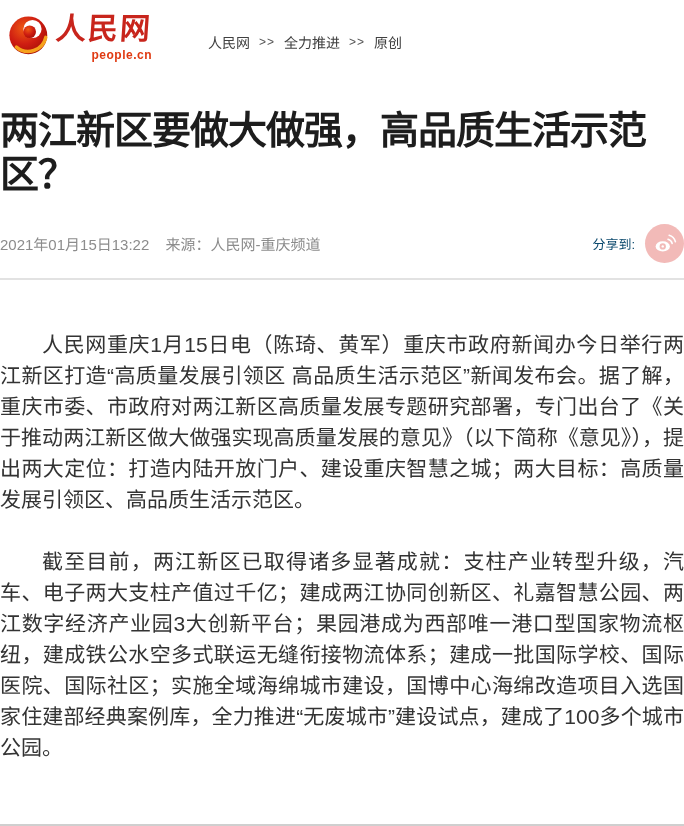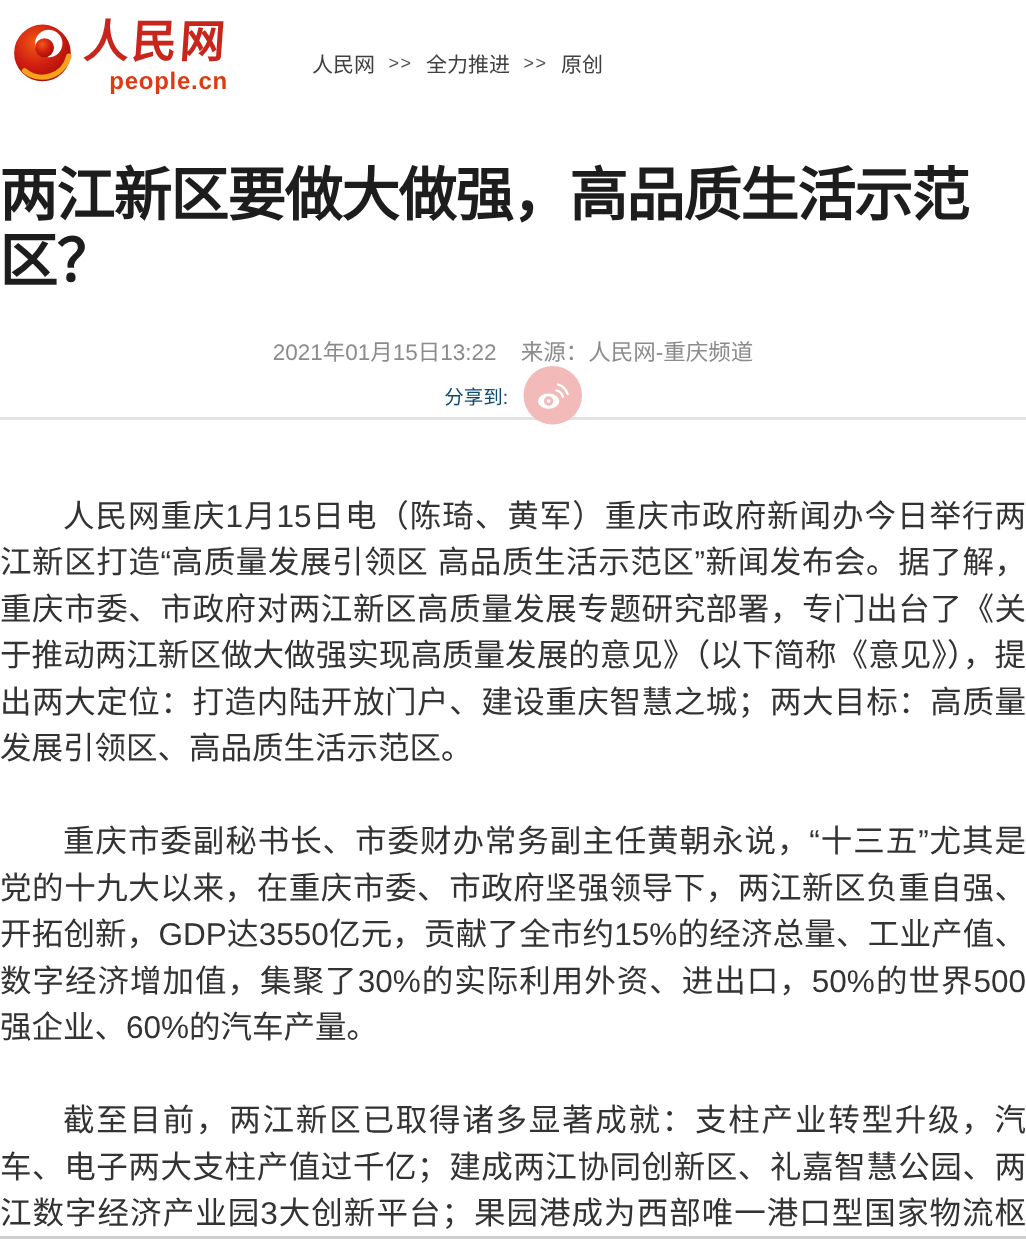--- a/index.html
+++ b/index.html
@@ -31,21 +31,21 @@
   .logo-text { margin-left: 6px; display: flex; flex-direction: column; }
   .logo-title {
     font-size: 30px;
     font-weight: 700;
     color: #c8251c;
     line-height: 32px;
     letter-spacing: 2px;
     transform: skewX(-4deg);
   }
   .logo-domain {
-    font-size: 16px;
+    font-size: 12px;
     font-weight: 700;
     color: #e03a12;
     line-height: 16px;
     margin-top: 2px;
     text-align: right;
     letter-spacing: 0.5px;
   }
   .breadcrumb {
     margin-left: 56px;
     padding-top: 19px;
@@ -69,21 +69,20 @@
     letter-spacing: -1px;
   }
 
   
   .meta-row {
     margin-top: 26px;
     display: flex;
     justify-content: space-between;
     align-items: center;
     height: 40px;
-    flex-direction: column;
   }
   .meta-left {
     font-size: 15px;
     color: #8c8c8c;
     white-space: nowrap;
   }
   .meta-left .date { margin-right: 12px; }
   .meta-right { display: flex; align-items: center; }
   .share-label { font-size: 13px; color: #0c4a6e; margin-right: 10px; }
   .share-weibo {
@@ -179,18 +178,17 @@
           <path d="M21.5 5.8 a12.5 12.5 0 0 1 8.4 8.4" stroke="#ffffff" stroke-width="2.1" fill="none" stroke-linecap="round"></path>
         </svg>
       </span>
     </div>
   </div>
 
   <div class="divider"></div>
 
   <div class="article-body">
     <p>人民网重庆1月15日电（陈琦、黄军）重庆市政府新闻办今日举行两江新区打造“高质量发展引领区 高品质生活示范区”新闻发布会。据了解，重庆市委、市政府对两江新区高质量发展专题研究部署，专门出台了《关于推动两江新区做大做强实现高质量发展的意见》（以下简称《意见》），提出两大定位：打造内陆开放门户、建设重庆智慧之城；两大目标：高质量发展引领区、高品质生活示范区。</p>
-    <p>重庆市委副秘书长、市委财办常务副主任黄朝永说，“十三五”尤其是党的十九大以来，在重庆市委、市政府坚强领导下，两江新区负重自强、开拓创新，GDP达3550亿元，贡献了全市约15%的经济总量、工业产值、数字经济增加值，集聚了30%的实际利用外资、进出口，50%的世界500强企业、60%的汽车产量。</p>
     <p>截至目前，两江新区已取得诸多显著成就：支柱产业转型升级，汽车、电子两大支柱产值过千亿；建成两江协同创新区、礼嘉智慧公园、两江数字经济产业园3大创新平台；果园港成为西部唯一港口型国家物流枢纽，建成铁公水空多式联运无缝衔接物流体系；建成一批国际学校、国际医院、国际社区；实施全域海绵城市建设，国博中心海绵改造项目入选国家住建部经典案例库，全力推进“无废城市”建设试点，建成了100多个城市公园。</p>
   </div>
 
   <div class="bottom-edge"></div>
 </div>
 
 </body></html>

